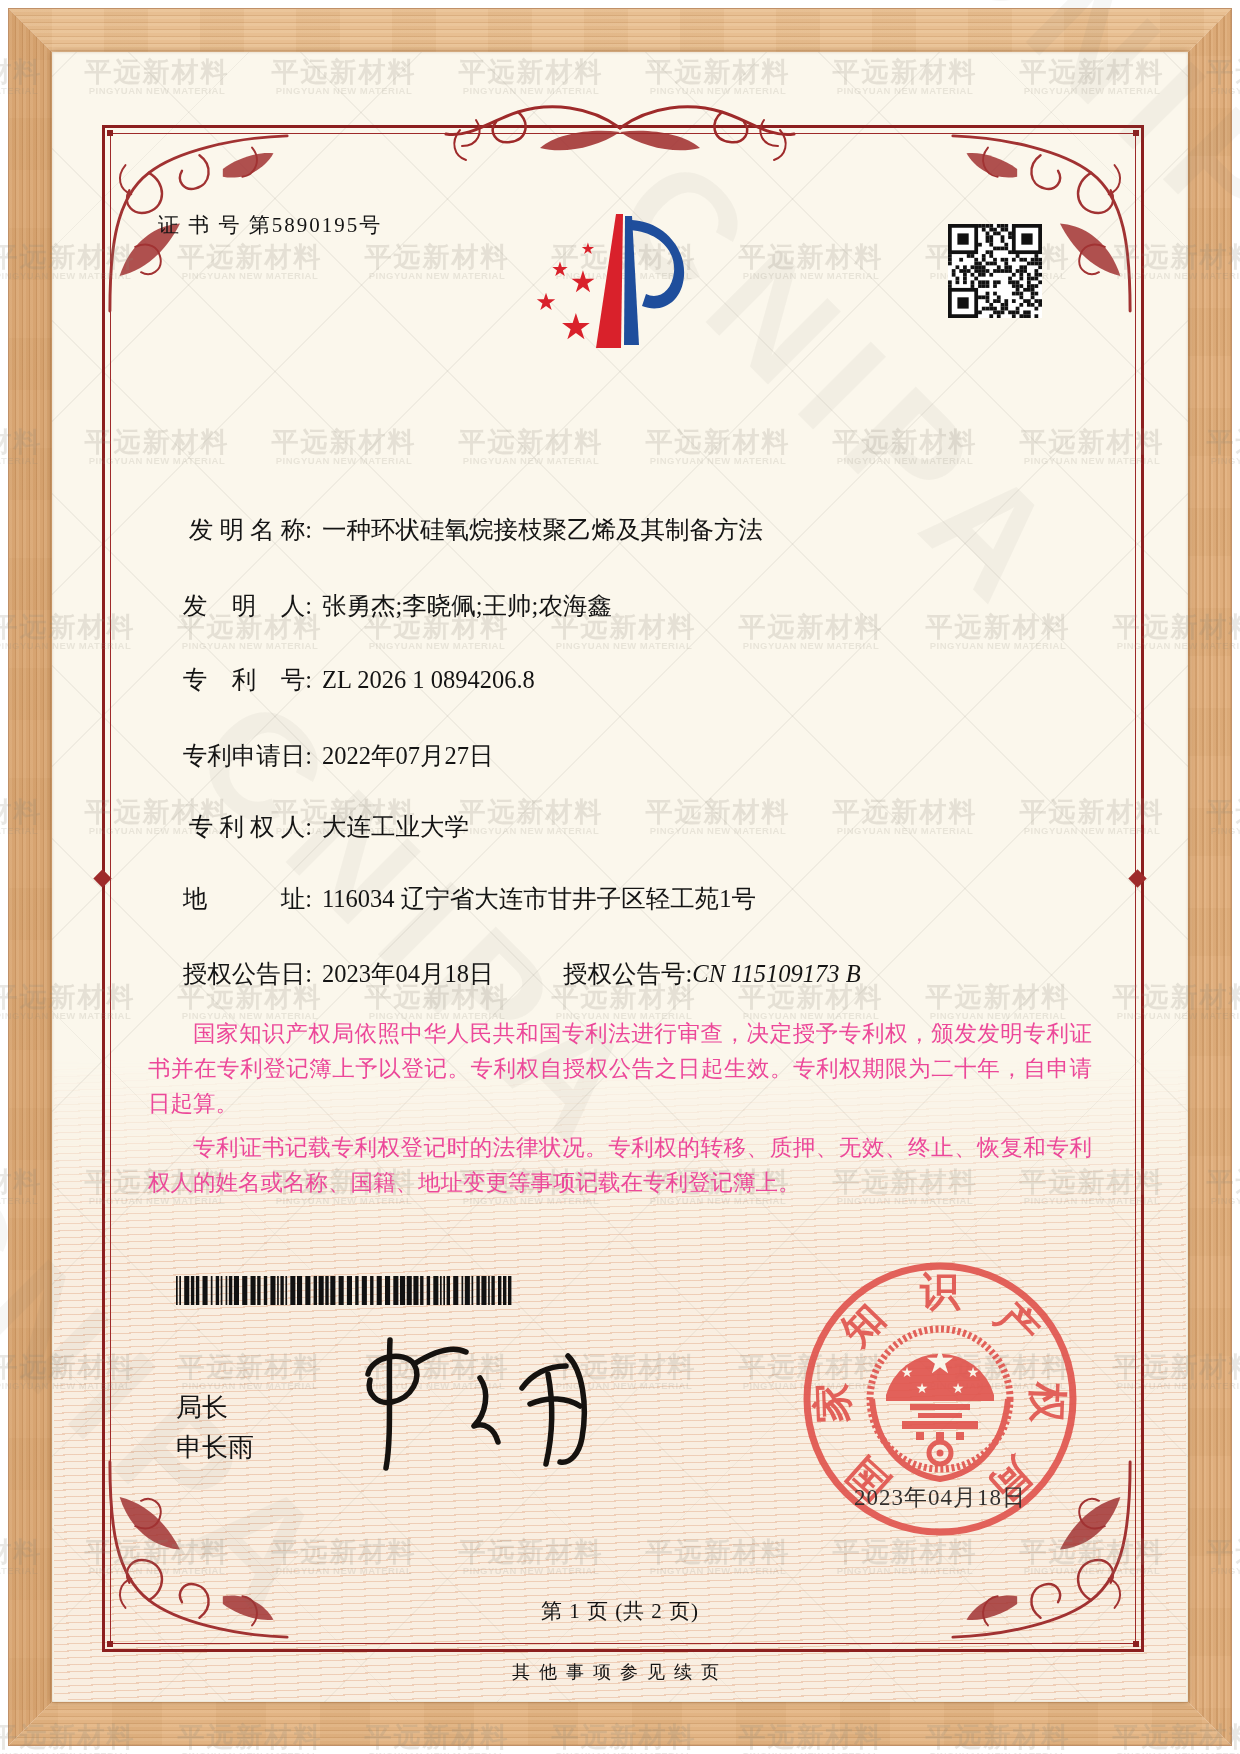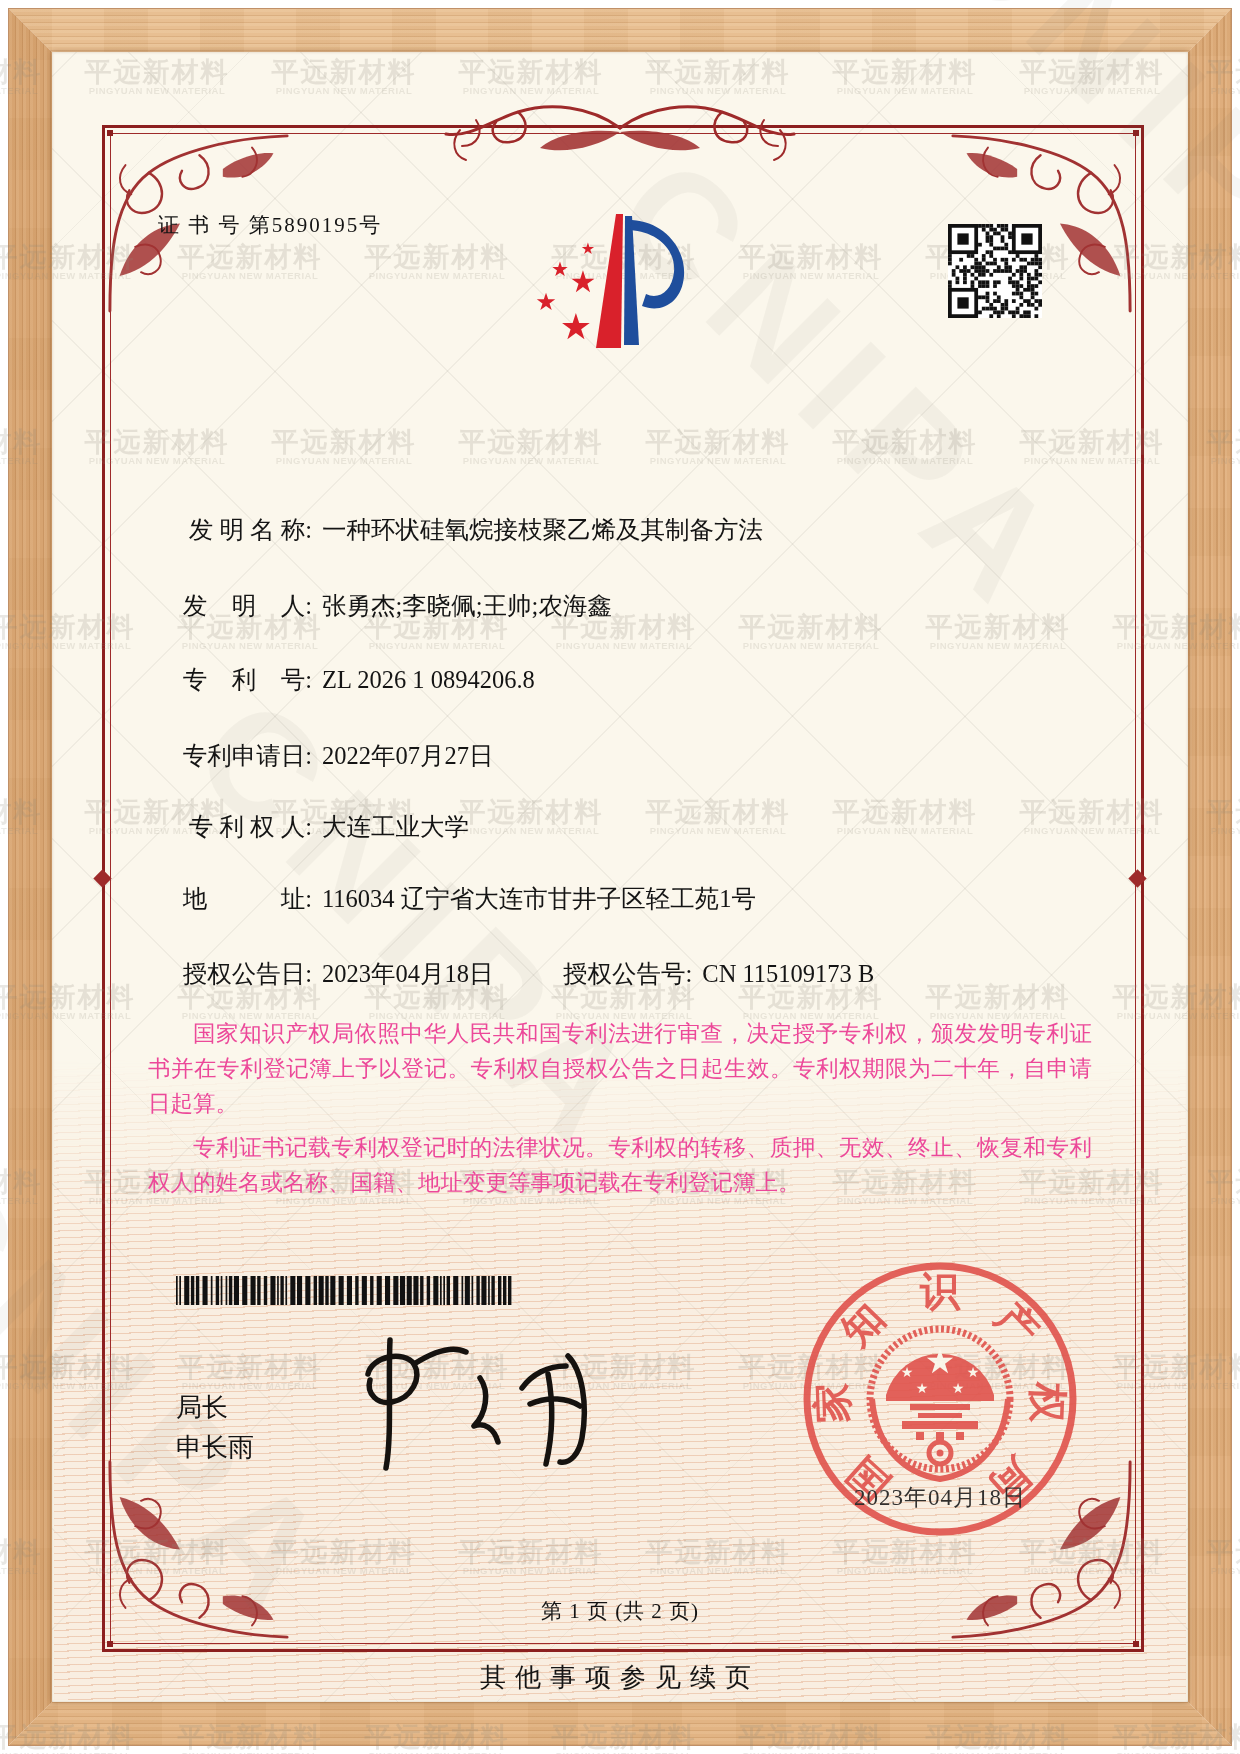--- a/index.html
+++ b/index.html
@@ -64,37 +64,37 @@
   .qr{position:absolute;left:948px;top:224px;width:94px;height:94px;z-index:7;background:#fff;}
   .title{position:absolute;left:0;right:0;top:358px;text-align:center;font-size:52px;font-weight:bold;
          letter-spacing:24px;padding-left:24px;z-index:7;}
 
   
   .field-row{position:absolute;left:160px;font-size:24.5px;white-space:nowrap;z-index:7;}
   .field-row .lab{display:inline-block;min-width:152px;text-align:right;}
   .field-row .val{margin-left:10px;}
   .fr1{top:513px}.fr2{top:589px}.fr3{top:663px}.fr4{top:739px}.fr5{top:810px}.fr6{top:882px}.fr7{top:957px}
   .field-pair2{position:absolute;left:563px;top:957px;font-size:24.5px;white-space:nowrap;z-index:7;}
-  .field-pair2 .val{margin-left:10px;}
+  .field-pair2 .val{margin-left:0;font-style:italic;}
 
   
   .legal{position:absolute;left:148px;width:944px;top:1016px;z-index:7;}
   .legal p{margin:0 0 9px 0;font-size:22.5px;line-height:35px;text-align:justify;text-indent:2em;
            font-style:normal;color:#ec4899;}
 
   
   .barcode{position:absolute;left:176px;top:1276px;width:342px;height:29px;z-index:7;}
   .director-label{position:absolute;left:176px;top:1390px;font-size:26px;z-index:7;
                   font-family:"Liberation Sans",sans-serif;font-weight:500;}
   .director-name{position:absolute;left:176px;top:1430px;font-size:26px;z-index:7;
                  font-family:"Liberation Sans",sans-serif;font-weight:500;}
   .signature{position:absolute;left:352px;top:1326px;z-index:8;}
   .seal{position:absolute;left:790px;top:1249px;z-index:8;opacity:.9;}
   .page-info{position:absolute;left:0;right:0;top:1597px;text-align:center;font-size:21px;z-index:7;letter-spacing:1px;}
-  .footer-note{position:absolute;left:0;right:0;top:1660px;text-align:center;font-size:26px;
+  .footer-note{position:absolute;left:0;right:0;top:1660px;text-align:center;font-size:18px;
                letter-spacing:9px;z-index:7;}
 </style>
 </head>
 <body>
 
 <div class="page">
 
   <div class="frame">
     <div class="wood wood-top"></div>
     <div class="wood wood-bottom"></div>

